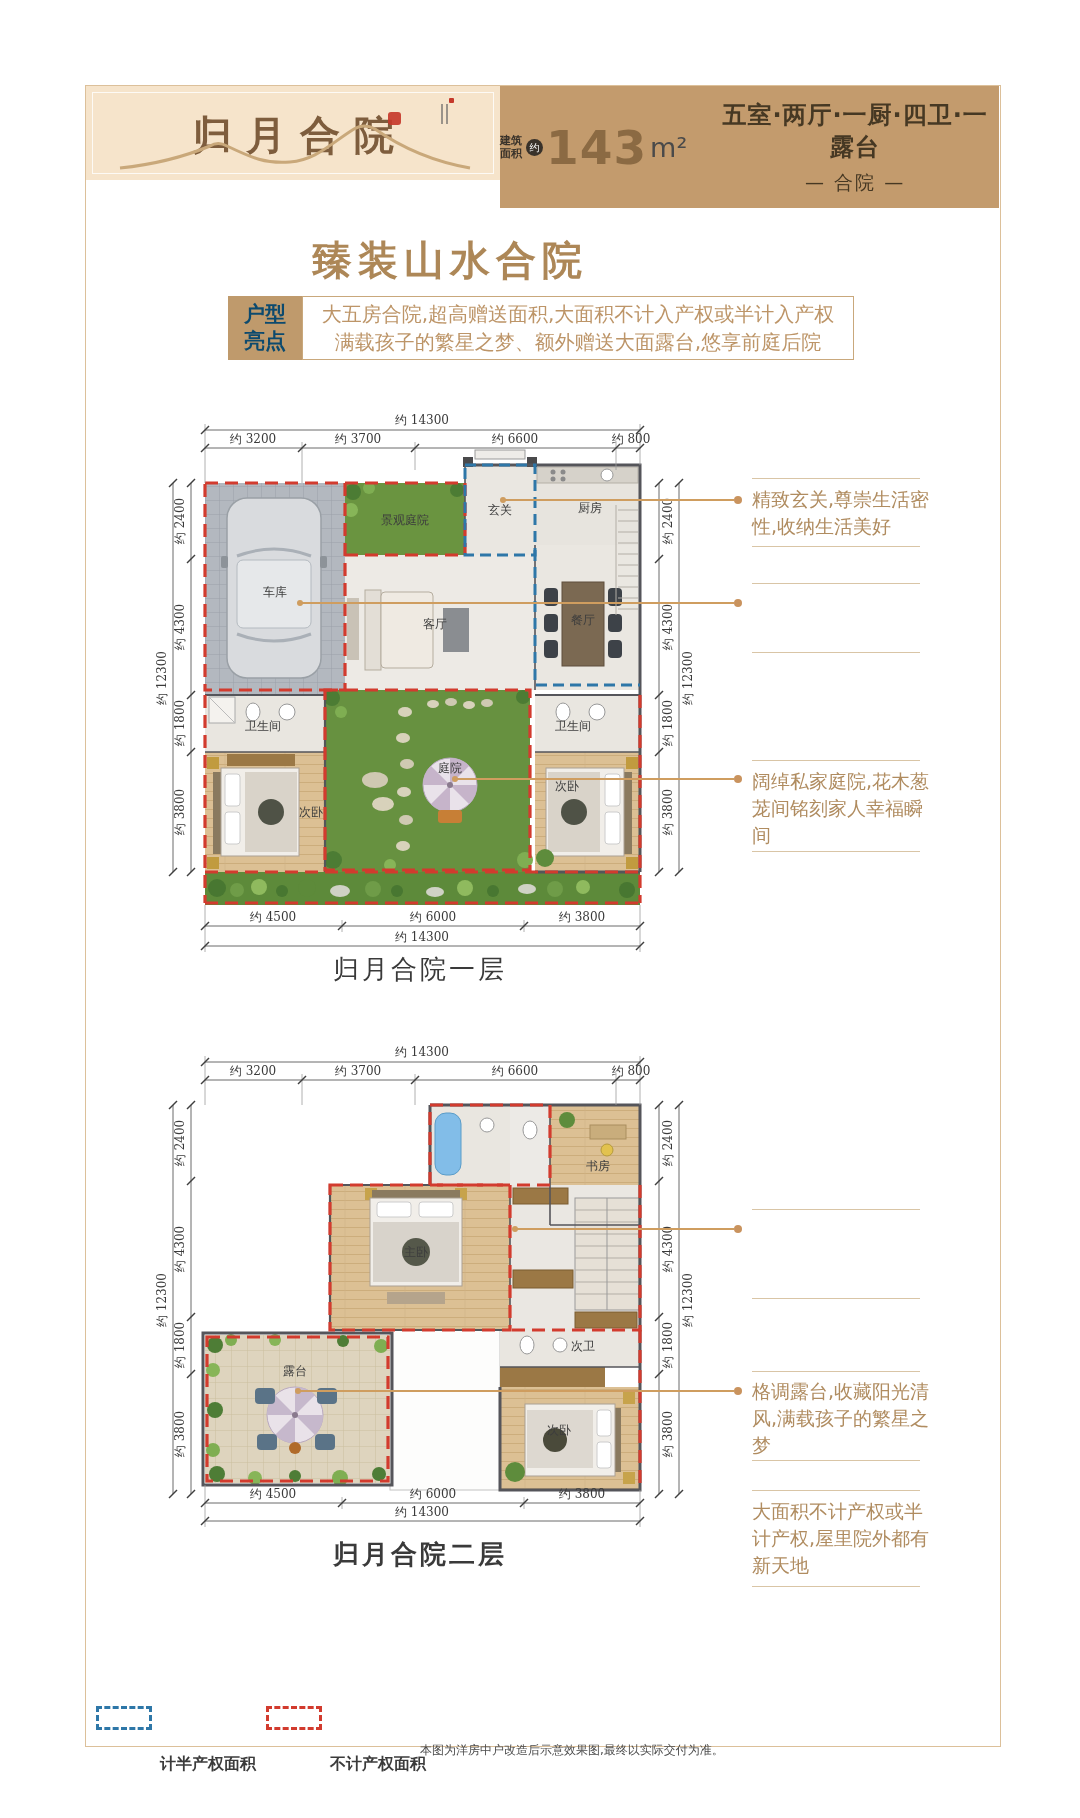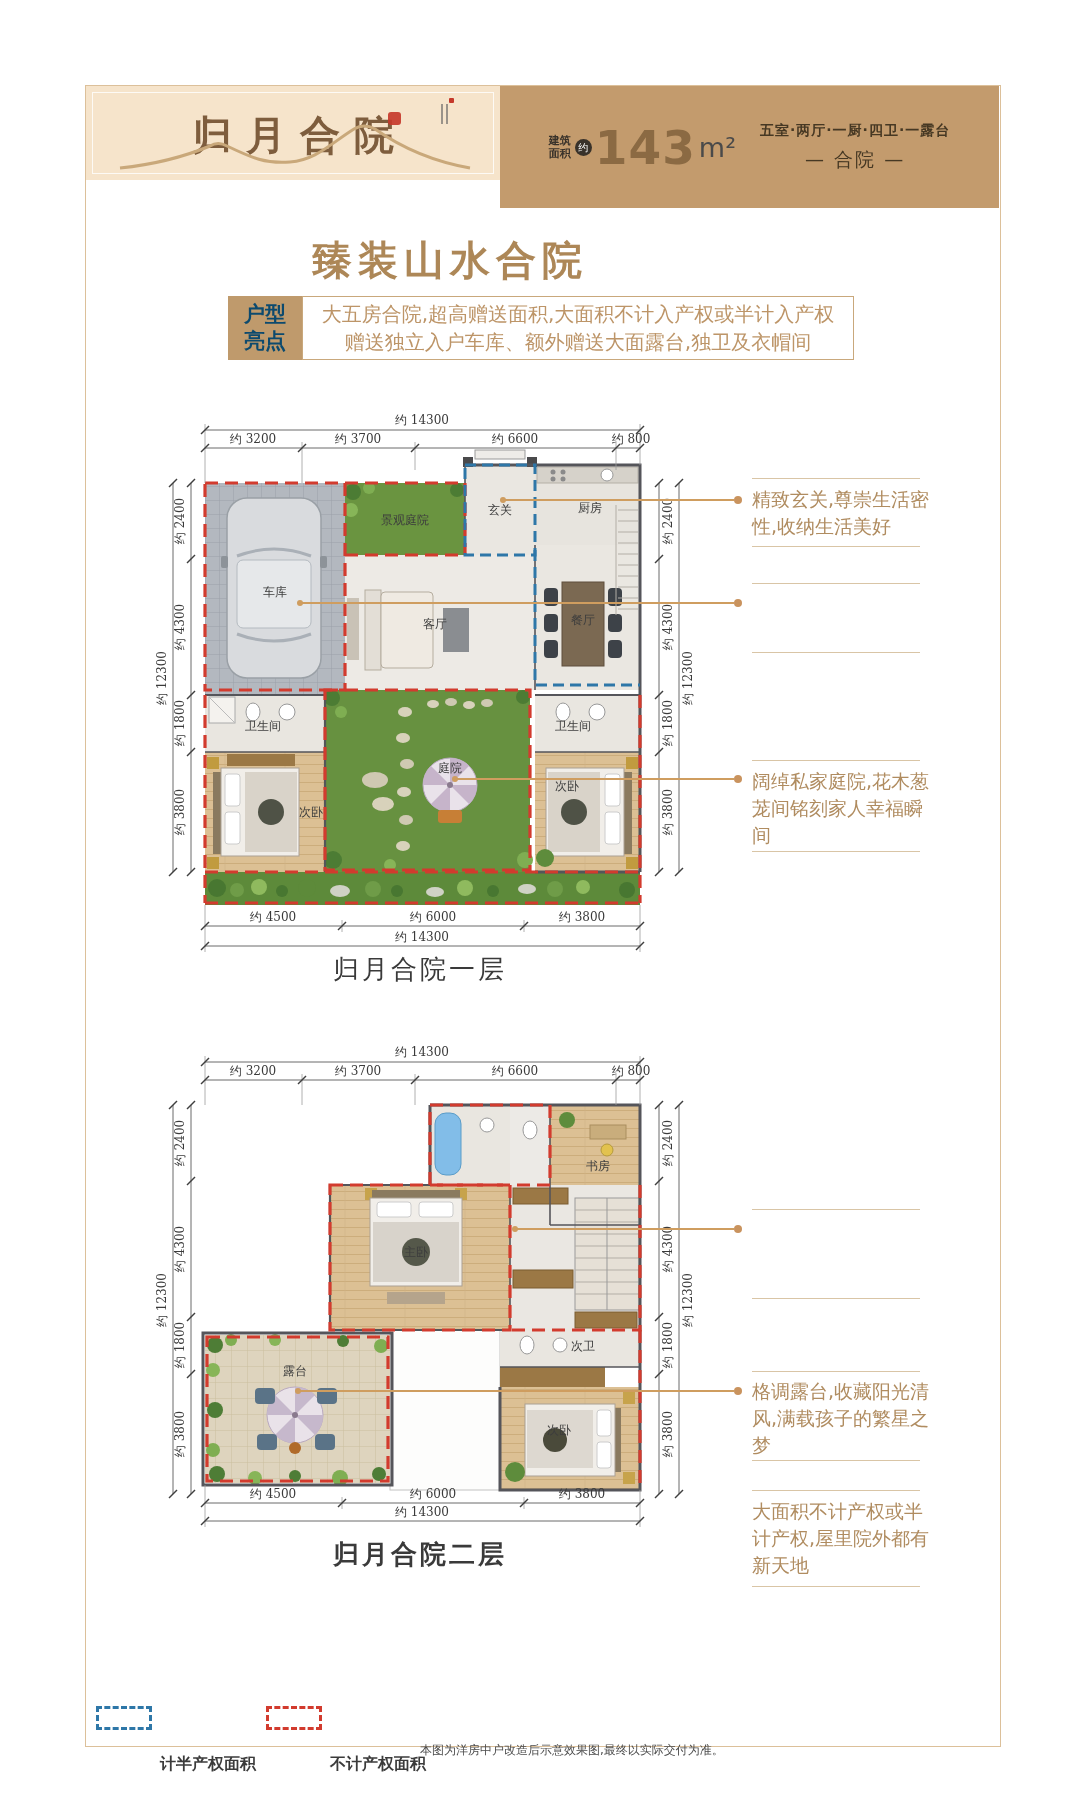--- a/index.html
+++ b/index.html
@@ -20,21 +20,21 @@
   .brand-mark s{position:absolute;right:0;top:0;width:5px;height:5px;background:#c5392b;border-radius:1px;}
   .hd-right{position:absolute;left:500px;top:86px;width:499px;height:122px;background:#c39b6d;
             display:flex;align-items:center;justify-content:center;gap:24px;}
   .area-group{display:flex;align-items:center;}
   .area-label{width:2em;font-size:11px;line-height:13px;color:#39322a;font-weight:700;text-align:center;}
   .approx{width:17px;height:17px;border-radius:50%;background:#39322a;color:#fff;font-size:10px;
           line-height:17px;text-align:center;margin:0 3px 0 4px;}
   .area-num{font-size:47px;font-weight:700;color:#8b6a43;letter-spacing:1px;line-height:1;}
   .area-unit{font-size:27px;color:#4a4a4a;margin-left:3px;line-height:1;}
   .spec-group{text-align:center;color:#463823;}
-  .spec-main{font-size:14px;font-weight:700;letter-spacing:1px;text-align:center;}
+  .spec-main{font-size:24px;font-weight:700;letter-spacing:1px;text-align:center;}
   .spec-sub{font-size:19px;margin-top:7px;letter-spacing:2px;}
   
   .main-title{position:absolute;left:85px;top:233px;width:730px;text-align:center;
               font-family:"DejaVu Serif","Liberation Serif",serif;font-weight:700;
               font-size:40px;color:#ad8757;letter-spacing:6px;}
   
   .hl-label{position:absolute;left:228px;top:296px;width:74px;height:64px;background:#bf9a6c;
             display:flex;align-items:center;justify-content:center;}
   .hl-label span{display:block;width:46px;text-align:center;color:#0c4a6e;font-size:21px;
                  font-weight:700;line-height:27px;}
@@ -88,21 +88,21 @@
       <div class="spec-sub">— 合院 —</div>
     </div>
   </div>
 
   <div class="main-title">臻装山水合院</div>
   <div class="hl-label">
     <span>户型亮点</span>
   </div>
   <div class="hl-box">
     <div>大五房合院,超高赠送面积,大面积不计入产权或半计入产权</div>
-    <div>赠送独立入户车库、额外赠送大面露台,独卫及衣帽间</div>
+    <div>满载孩子的繁星之梦、额外赠送大面露台,悠享前庭后院</div>
   </div>
 
   <svg class="abs" style="left:135px;top:360px;" width="565" height="620" viewBox="0 0 565 620">
     <defs>
       <pattern id="f1pav" width="14" height="14" patternUnits="userSpaceOnUse">
         <rect width="14" height="14" fill="#b3b8bf"></rect>
           <path d="M14 0H0V14" fill="none" stroke="#9ba1a9" stroke-width="1"></path>
       </pattern>
       <pattern id="f1wood" width="60" height="9" patternUnits="userSpaceOnUse">
         <rect width="60" height="9" fill="#dcc094"></rect>

